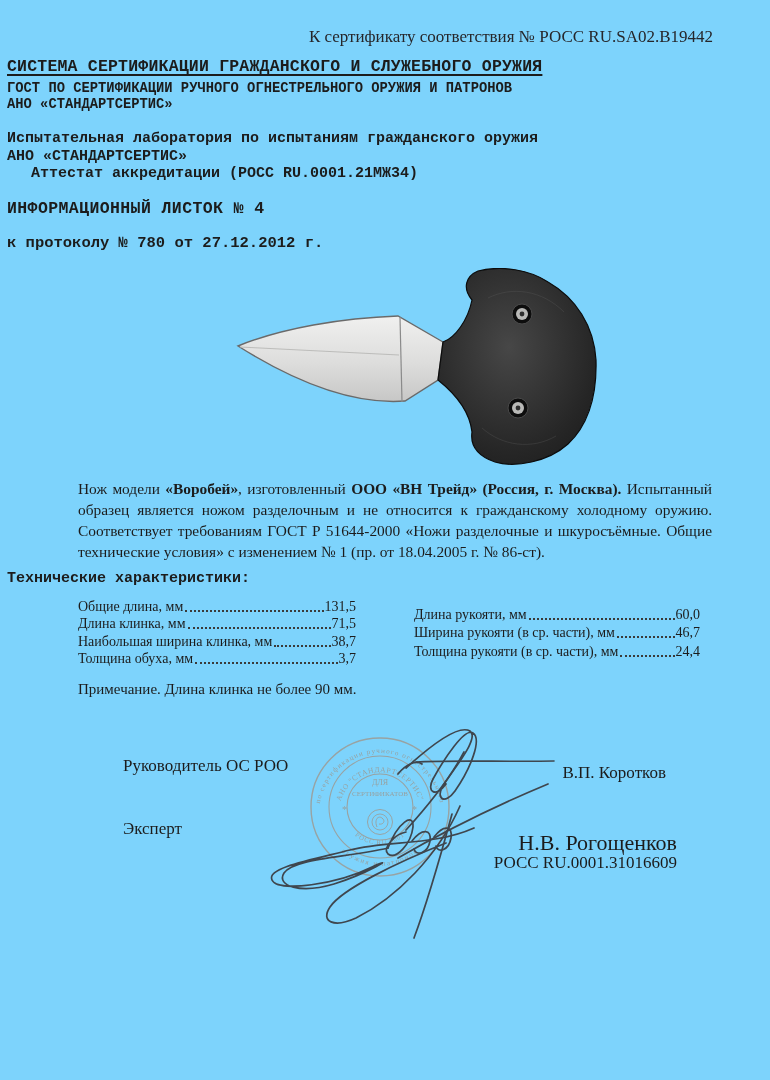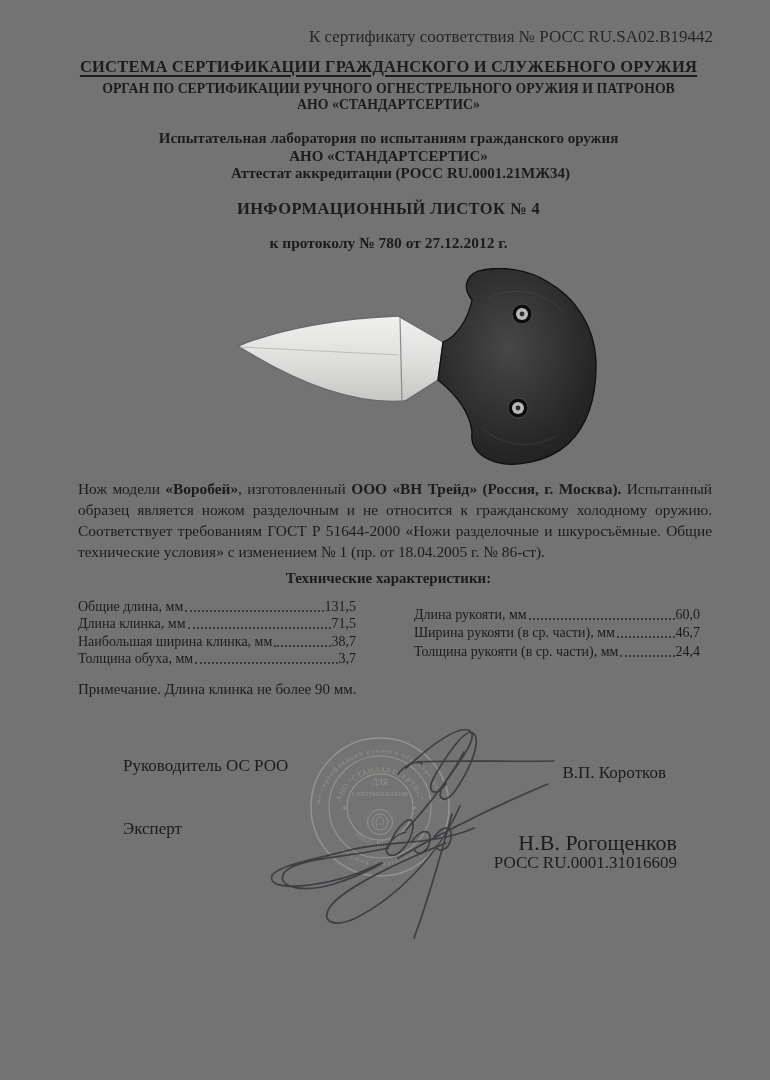--- a/index.html
+++ b/index.html
@@ -1,26 +1,26 @@
 <!DOCTYPE html>
 <html><head>
 <meta charset="utf-8">
 <style>
   html,body{margin:0;padding:0;background:#e8e8e8;}
   .page{
     position:relative;
     width:770px;height:1080px;
     margin:0 auto;
-    background:#737373;
+    background:#7dd3fc;
     font-family:"Liberation Serif","DejaVu Serif",serif;
     color:#1c1c1c;
     overflow:hidden;
   }
   .abs{position:absolute;}
-  .center{left:7px;right:0;text-align:center;}
+  .center{left:7px;right:0;text-align:left;font-family:Liberation Mono, monospace;}
   .b{font-weight:700;}
   .cert-line{top:27px;left:0;right:57px;text-align:right;font-size:17px;color:#26262a;}
   .system-title{top:57px;font-size:16.5px;letter-spacing:.2px;}
   .system-title span{text-decoration:underline;text-underline-offset:3px;text-decoration-thickness:1.5px;}
   .organ-line{top:81px;font-size:13.8px;}
   .organ-name{top:97px;font-size:13.8px;}
   .lab-line{top:130px;font-size:15px;}
   .lab-name{top:148px;font-size:15px;}
   .accred-line{top:165px;font-size:15px;padding-left:24px;}
   .doc-title{top:199px;font-size:16.5px;letter-spacing:.4px;}
@@ -44,21 +44,21 @@
   .sig-expert-number{right:93px;top:853px;font-size:17px;text-align:right;}
   .stamp text{fill:#9b9890;font-family:"Liberation Serif","DejaVu Serif",serif;}
 </style>
 </head>
 <body>
 
 <div class="page">
 
   <div class="abs cert-line">К сертификату соответствия № РОСС RU.SA02.B19442</div>
   <div class="abs center b system-title"><span>СИСТЕМА СЕРТИФИКАЦИИ ГРАЖДАНСКОГО И СЛУЖЕБНОГО ОРУЖИЯ</span></div>
-  <div class="abs center b organ-line">ОРГАН ПО СЕРТИФИКАЦИИ РУЧНОГО ОГНЕСТРЕЛЬНОГО ОРУЖИЯ И ПАТРОНОВ</div>
+  <div class="abs center b organ-line">ГОСТ ПО СЕРТИФИКАЦИИ РУЧНОГО ОГНЕСТРЕЛЬНОГО ОРУЖИЯ И ПАТРОНОВ</div>
   <div class="abs center b organ-name">АНО «СТАНДАРТСЕРТИС»</div>
   <div class="abs center b lab-line">Испытательная лаборатория по испытаниям гражданского оружия</div>
   <div class="abs center b lab-name">АНО «СТАНДАРТСЕРТИС»</div>
   <div class="abs center b accred-line">Аттестат аккредитации (РОСС RU.0001.21МЖ34)</div>
   <div class="abs center b doc-title">ИНФОРМАЦИОННЫЙ ЛИСТОК № 4</div>
   <div class="abs center b protocol-line">к протоколу № 780 от 27.12.2012 г.</div>
 
   <svg class="abs knife" width="392" height="214" viewBox="0 0 392 214">
     <defs>
       <linearGradient id="bladeGrad" x1="0" y1="0" x2="0" y2="1">

